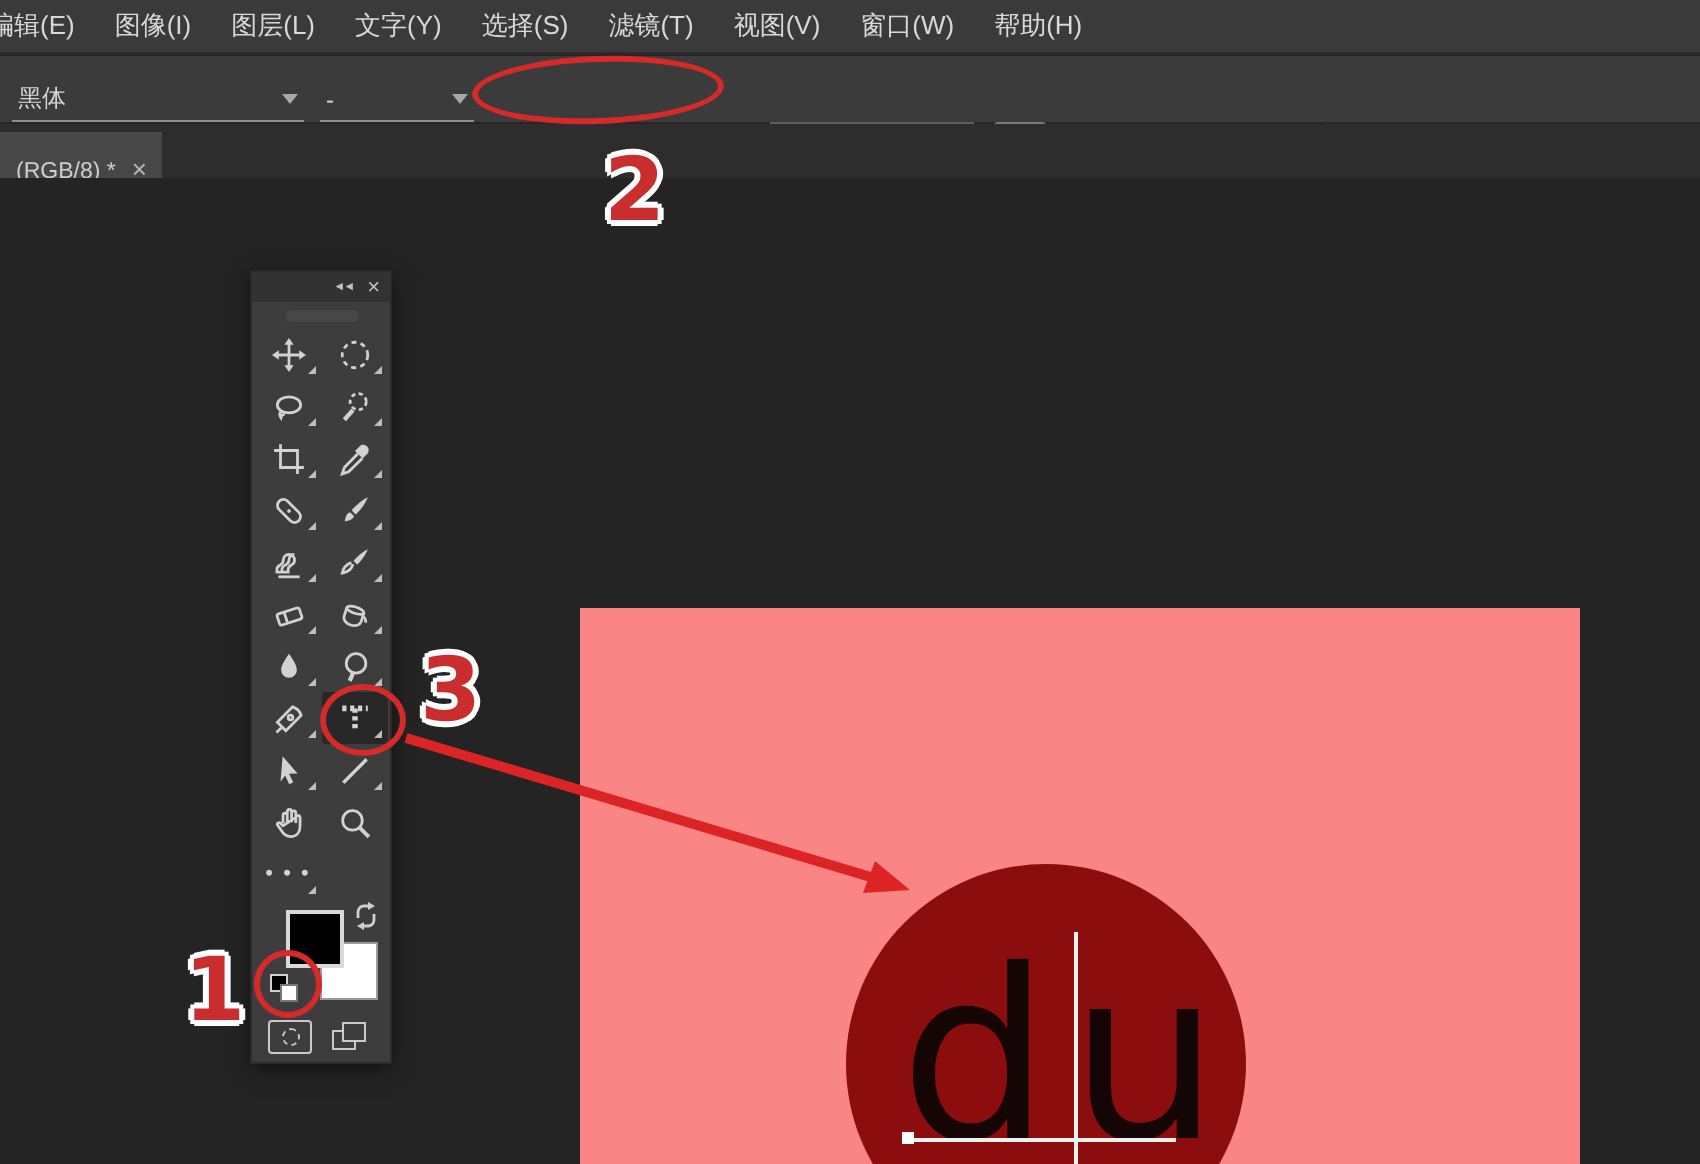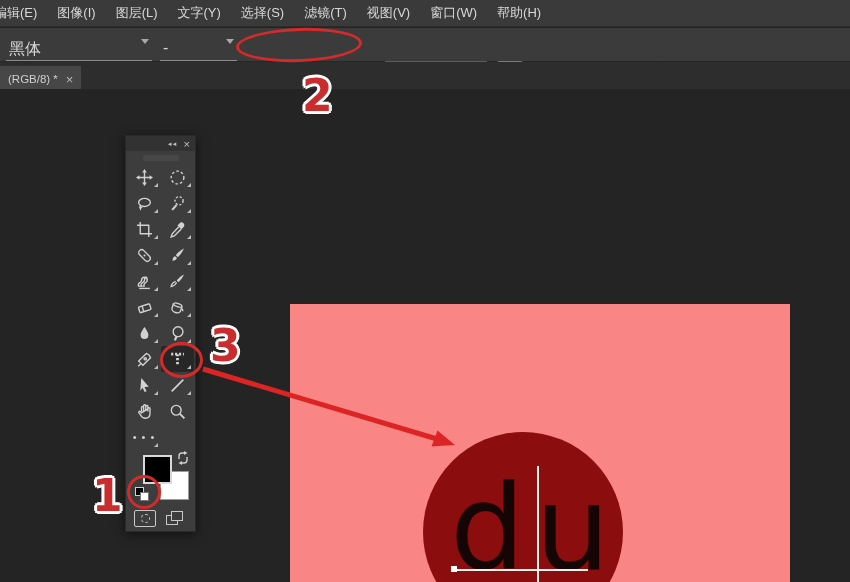--- a/index.html
+++ b/index.html
@@ -9,21 +9,21 @@
   
   .menubar { position:absolute; left:0; top:0; width:850px; height:27px; background:#3a3a3a;
              display:flex; align-items:center; border-bottom:1px solid #2b2b2b; }
   .menubar .mitem { color:#d8d8d8; font-size:13px; padding:0 10px; white-space:nowrap; cursor:default; }
   .menubar .mitem:first-child { margin-left:-16px; }
 
   
   .optbar { position:absolute; left:0; top:28px; width:850px; height:34px; background:#3b3b3b;
             border-bottom:1px solid #262626; }
   .ufield { position:absolute; height:22px; top:11px; border-bottom:1px solid #8d8d8d;
-            color:#d6d6d6; font-size:16px; display:flex; }
+            color:#d6d6d6; font-size:12px; display:flex; align-items:center; }
   .ufield .val { flex:1; padding-left:3px; }
   .chev { width:0; height:0; border-left:4px solid transparent; border-right:4px solid transparent;
           border-top:5px solid #a8a8a8; margin-right:3px; }
   .ticon { position:absolute; left:240px; top:33px; color:#c9c9c9; font-family:"Liberation Serif",serif;
            font-weight:bold; font-size:17px; }
   .ticon small { font-size:8px; color:#c9c9c9; vertical-align:2px; }
   .aaicon { position:absolute; left:361px; top:35px; color:#cccccc; font-size:13px;
             font-family:"Liberation Serif",serif; font-style:italic; }
   .aabox { position:absolute; left:385px; top:33px; width:102px; height:24px; border:1px solid #5d5d5d;
            background:#3f3f3f; color:#d6d6d6; font-size:12px; display:flex; align-items:center; }
@@ -35,21 +35,21 @@
              border:1px solid #1c1c1c; color:#111; font-weight:bold; font-size:16px;
              display:flex; align-items:center; justify-content:center; }
   .obtn { position:absolute; top:33px; width:26px; height:26px; display:flex; align-items:center;
           justify-content:center; }
   .commit { color:#cfcfcf; font-size:19px; }
   .vsep { position:absolute; left:663px; top:33px; width:1px; height:26px; background:#2e2e2e; }
 
   
   .tabstrip { position:absolute; left:0; top:62px; width:850px; height:27px; background:#2d2d2d; }
   .doctab { position:absolute; left:0; top:4px; height:26px; background:#474747; color:#cfcfcf;
-            font-size:11.5px; display:flex; align-items:center; padding:0 8px; gap:8px; }
+            font-size:11.5px; display:flex; align-items:flex-end; padding:0 8px; gap:8px; }
   .doctab .x { color:#b5b5b5; font-size:13px; }
 
   
   .workspace { position:absolute; left:0; top:89px; width:850px; height:493px; background:#242424; }
 
   
   .canvas { position:absolute; left:290px; top:215px; width:500px; height:367px; background:#fa8585; }
   .redcircle { position:absolute; left:133px; top:128px; width:200px; height:200px; border-radius:50%;
                background:#8b0d0d; }
   .dutext { position:absolute; left:160px; top:165px; display:flex; gap:10px;

